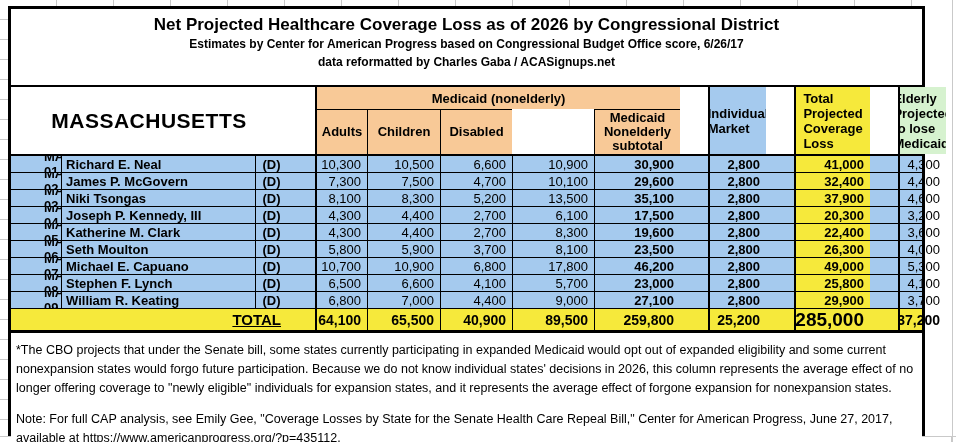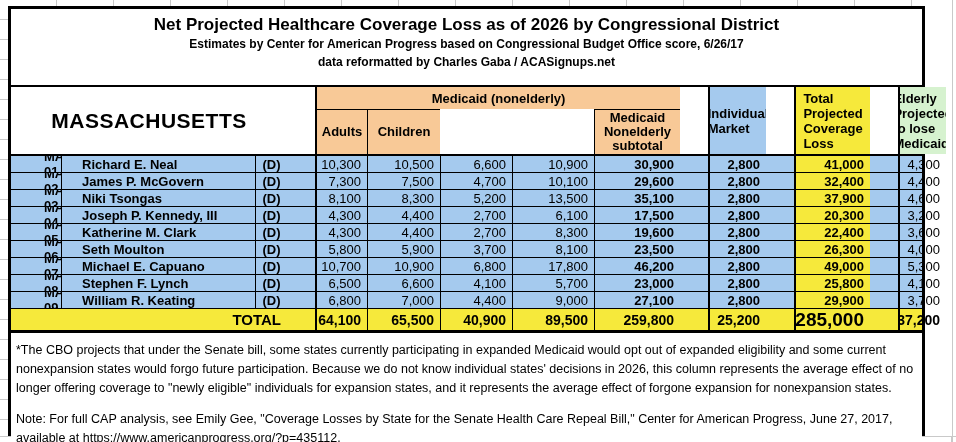--- a/index.html
+++ b/index.html
@@ -42,21 +42,21 @@
   .banner{grid-area:1/4/2/9;background:var(--peach);justify-content:center;font-weight:bold;font-size:13px;}
   .sub{grid-row:2;background:var(--peach);justify-content:center;text-align:center;font-weight:bold;font-size:13px;line-height:14px;border-top:1px solid #000;padding:0 2px;}
   .hspan{grid-row:1/3;justify-content:center;text-align:left;font-weight:bold;font-size:13px;line-height:15px;padding:0 18px;}
   .indivh{grid-column:9;background:var(--blue);}
   .totalh{grid-column:10;background:var(--yellow);}
   .elderlyh{grid-column:11;background:var(--green);}
 
   
   .row{height:17px;border-bottom:1px solid #000;background:var(--blue);font-size:13px;}
   .c-district{font-weight:bold;padding-left:3px;margin-left:30px;}
-  .c-name{font-weight:bold;padding-left:20px;white-space:nowrap;}
+  .c-name{font-weight:bold;padding-left:4px;white-space:nowrap;}
   .c-party{font-weight:bold;justify-content:center;}
   .num{justify-content:flex-end;padding-right:6px;}
   .bold{font-weight:bold;}
   .bg-yellow{background:var(--yellow);}
 
   
   .trow{height:24px;background:var(--yellow);border-bottom:3px solid #000;font-size:14px;}
   .trow .cell{font-weight:bold;}
   .total-label{justify-content:flex-end;padding-right:6px;font-size:15px;border-left:none;}
   .grand{font-size:19px;}
@@ -80,20 +80,21 @@
       <div class="t1">Net Projected Healthcare Coverage Loss as of 2026 by Congressional District</div>
       <div class="t2">Estimates by Center for American Progress based on Congressional Budget Office score, 6/26/17</div>
       <div class="t2">data reformatted by Charles Gaba / ACASignups.net</div>
     </div>
 
     <div class="hdr cols">
       <div class="cell state">MASSACHUSETTS</div>
       <div class="cell banner thickL">Medicaid (nonelderly)</div>
       <div class="cell sub thickL" style="grid-column:4">Adults</div>
       <div class="cell sub" style="grid-column:5">Children</div>
+      <div class="cell sub" style="grid-column:6">Disabled</div>
       <div class="cell sub" style="grid-column:8">Medicaid Nonelderly subtotal</div>
       <div class="cell hspan indivh thickL">Individual Market</div>
       <div class="cell hspan totalh thickL">Total Projected Coverage Loss</div>
       <div class="cell hspan elderlyh thickL">Elderly Projected to lose Medicaid</div>
     </div>
 
     <div>
         <div class="row cols">
           <div class="cell c-district">MA-01</div>
           <div class="cell c-name">Richard E. Neal</div>
@@ -207,21 +208,21 @@
           <div class="cell num">4,400</div>
           <div class="cell num">9,000</div>
           <div class="cell num bold">27,100</div>
           <div class="cell num bold thickL">2,800</div>
           <div class="cell num bold thickL bg-yellow">29,900</div>
           <div class="cell num thickL">3,700</div>
         </div>
       </div>
 
     <div class="trow cols">
-        <div class="cell total-label" style="grid-column: 1 / 4;">TOTAL</div>
+        <div class="cell total-label" style="grid-column: 1 / 4; text-decoration: underline;">TOTAL</div>
         <div class="cell num thickL bold">64,100</div>
         <div class="cell num bold">65,500</div>
         <div class="cell num bold">40,900</div>
         <div class="cell num bold">89,500</div>
         <div class="cell num bold bold">259,800</div>
         <div class="cell num bold thickL bold">25,200</div>
         <div class="cell num bold thickL bg-yellow bold grand">285,000</div>
         <div class="cell num thickL bold">37,200</div>
       </div>
 

